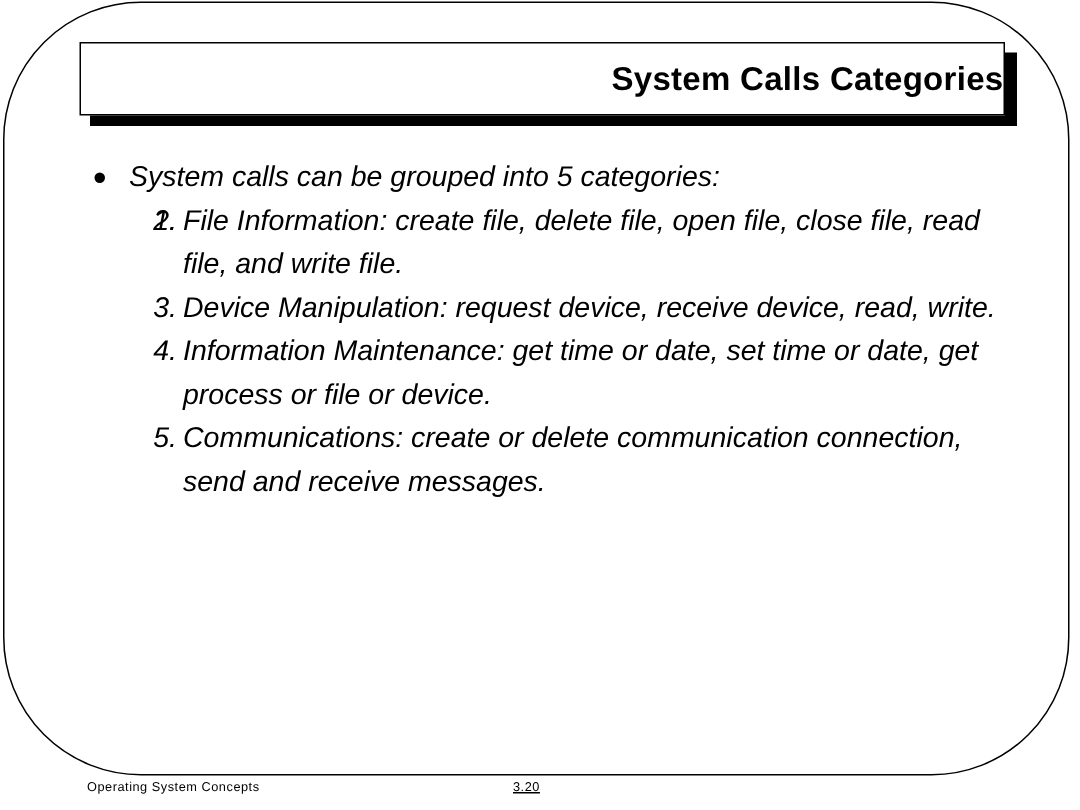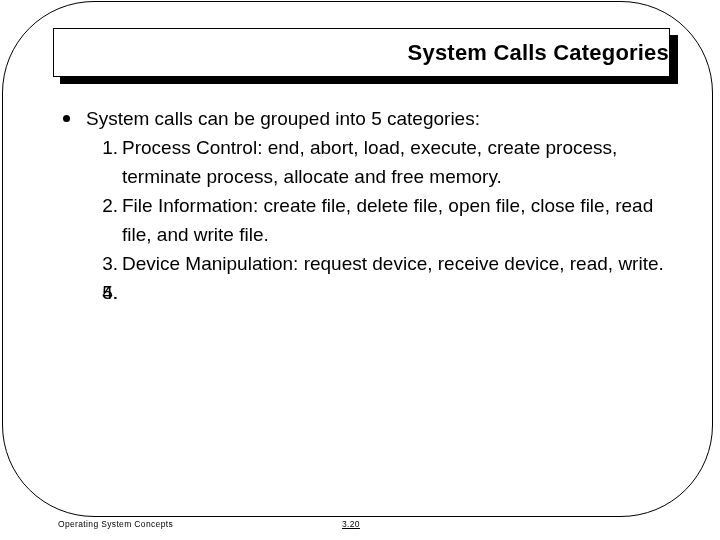--- a/index.html
+++ b/index.html
@@ -75,20 +75,21 @@
     color: #000000;
     white-space: nowrap;
   }
 
   
   .body {
     position: absolute;
     left: 56px;
     top: 104px;
     width: 620px;
+    font-style: italic;
   }
 
   .bullet-row {
     position: relative;
     padding-left: 30px;
     font-size: 19px;
     line-height: 29px;
     color: #000000;
   }
   .bullet-dot {
@@ -173,35 +174,36 @@
   <div class="body">
 
     <div class="bullet-row">
       <span class="bullet-dot"></span>
       <span class="bullet-text">System calls can be grouped into 5 categories:</span>
     </div>
 
     <ol class="num-list">
       <li class="num-item">
         <span class="num-marker">1.</span>
-        <span class="num-text">Process Control: end, abort, load, execute, create process, terminate process, allocate and free memory.</span>
       </li>
       <li class="num-item">
         <span class="num-marker">2.</span>
         <span class="num-text">File Information: create file, delete file, open file, close file, read file, and write file.</span>
       </li>
       <li class="num-item">
         <span class="num-marker">3.</span>
         <span class="num-text">Device Manipulation: request device, receive device, read, write.</span>
       </li>
       <li class="num-item">
         <span class="num-marker">4.</span>
+        <span class="num-text">Information Maintenance: get time or date, set time or date, get process or file or device.</span>
       </li>
       <li class="num-item">
         <span class="num-marker">5.</span>
+        <span class="num-text">Communications: create or delete communication connection, send and receive messages.</span>
       </li>
     </ol>
 
   </div>
 
   <div class="footer">
     <span class="footer-title">Operating System Concepts</span>
     <span class="footer-page">3.20</span>
   </div>
 

